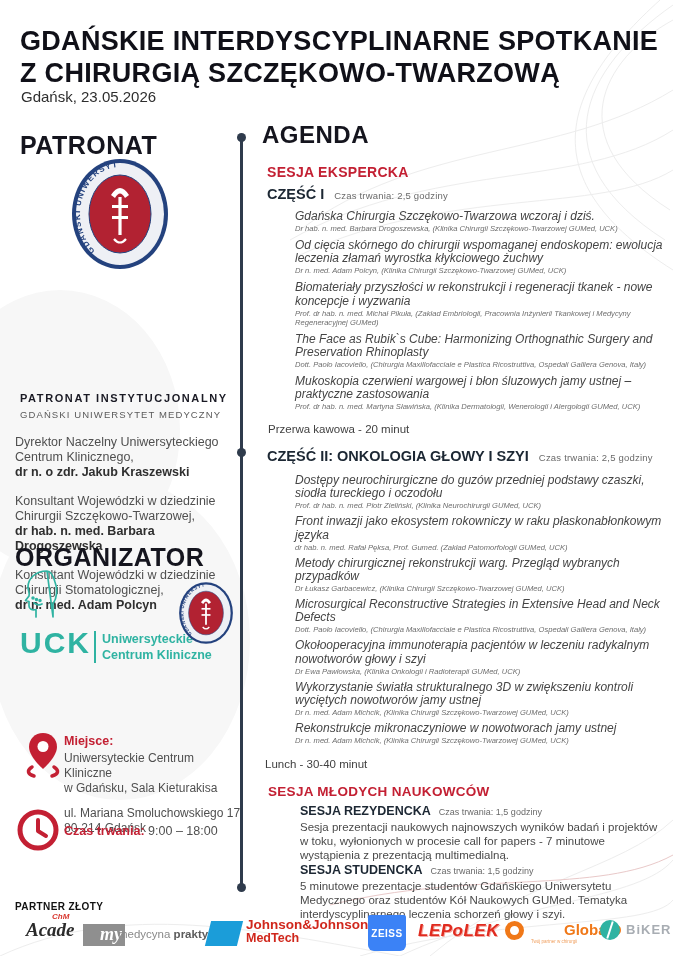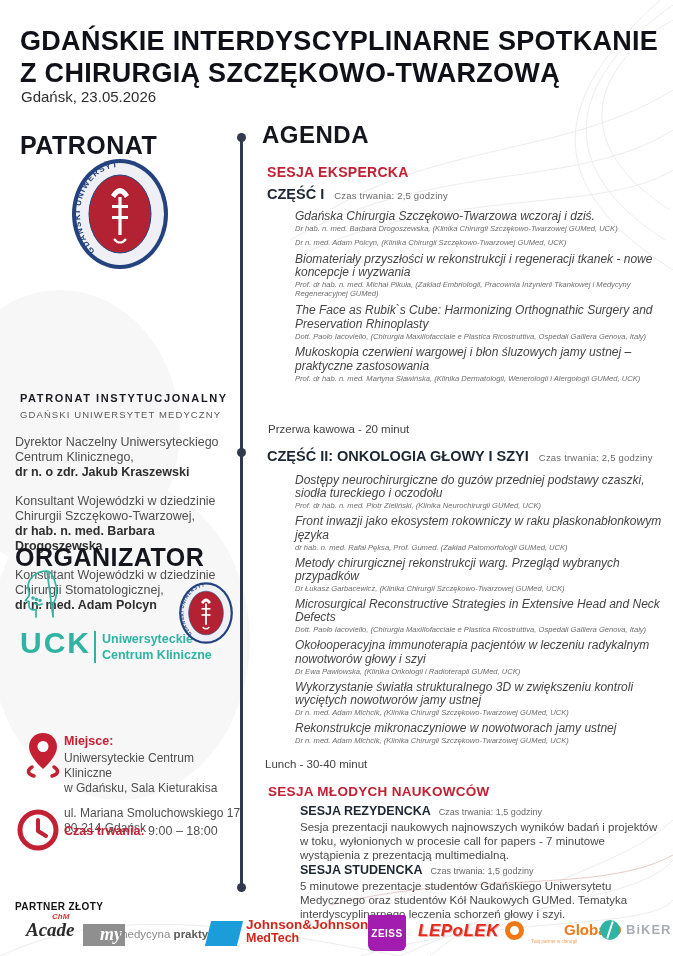--- a/index.html
+++ b/index.html
@@ -78,21 +78,21 @@
   .chm-top{position:absolute;left:26px;top:0px;font-size:8px;font-weight:800;color:#d8372f;font-style:italic;}
   .chm-a{position:absolute;left:0;top:7px;font-size:19px;font-weight:800;font-style:italic;color:#2b2b2b;
          font-family:"Liberation Serif",serif;}
   .chm-b{position:absolute;left:57px;top:12px;font-size:18px;font-weight:800;font-style:italic;color:#fff;
          background:#8f8f8f;padding:0 3px 1px 17px;font-family:"Liberation Serif",serif;}
   .medycyna{left:118px;top:928px;font-size:11.5px;color:#8a8a8a;}
   .medycyna b{color:#5c5c5c;}
   .jj-mark{left:208px;top:921px;width:32px;height:25px;background:#1b9dd9;transform:skewX(-14deg);}
   .jj-text{left:246px;top:918px;font-size:13.5px;font-weight:800;color:#d0271c;line-height:1.05;}
   .jj-text .mt{font-size:12.5px;}
-  .zeiss{left:368px;top:915px;width:38px;height:36px;background:#a21caf;color:#fff;
+  .zeiss{left:368px;top:915px;width:38px;height:36px;background:#3b82f6;color:#fff;
          display:flex;align-items:center;justify-content:center;font-size:10px;font-weight:800;
          letter-spacing:0.5px;border-radius:2px 2px 6px 6px;}
   .lepolek{left:418px;top:921px;font-size:17px;font-weight:800;font-style:italic;color:#e02b1f;
            letter-spacing:0.5px;text-shadow:1px 1px 0 #f5a9a2;}
   .globald{left:505px;top:919px;}
   .gd-circle{position:absolute;left:0;top:2px;width:19px;height:19px;border-radius:50%;
              border:5px solid #f07818;box-sizing:border-box;background:#fff;}
   .gd-text{position:absolute;left:24px;top:2px;font-size:15px;font-weight:800;color:#f07818;margin-left:35px;}
   .gd-tag{position:absolute;left:26px;top:20px;font-size:4.5px;color:#f0a060;}
   .biker{left:600px;top:919px;}
@@ -244,20 +244,21 @@
     <span>CZĘŚĆ I</span>
     <span class="dur">Czas trwania: 2,5 godziny</span>
   </div>
 
   <div class="abs talks talks1">
     <div class="talk">
       <div class="talk-title">Gdańska Chirurgia Szczękowo-Twarzowa wczoraj i dziś.</div>
       <div class="talk-speaker">Dr hab. n. med. Barbara Drogoszewska, (Klinika Chirurgii Szczękowo-Twarzowej GUMed, UCK)</div>
     </div>
     <div class="talk">
+      <div class="talk-title">Od cięcia skórnego do chirurgii wspomaganej endoskopem: ewolucja leczenia złamań wyrostka kłykciowego żuchwy</div>
       <div class="talk-speaker">Dr n. med. Adam Polcyn, (Klinika Chirurgii Szczękowo-Twarzowej GUMed, UCK)</div>
     </div>
     <div class="talk">
       <div class="talk-title">Biomateriały przyszłości w rekonstrukcji i regeneracji tkanek - nowe koncepcje i wyzwania</div>
       <div class="talk-speaker">Prof. dr hab. n. med. Michał Pikuła, (Zakład Embriologii, Pracownia Inżynierii Tkankowej i Medycyny Regeneracyjnej GUMed)</div>
     </div>
     <div class="talk">
       <div class="talk-title">The Face as Rubik`s Cube: Harmonizing Orthognathic Surgery and Preservation Rhinoplasty</div>
       <div class="talk-speaker">Dott. Paolo Iacoviello, (Chirurgia Maxillofacciale e Plastica Ricostruttiva, Ospedali Galliera Genova, Italy)</div>
     </div>

